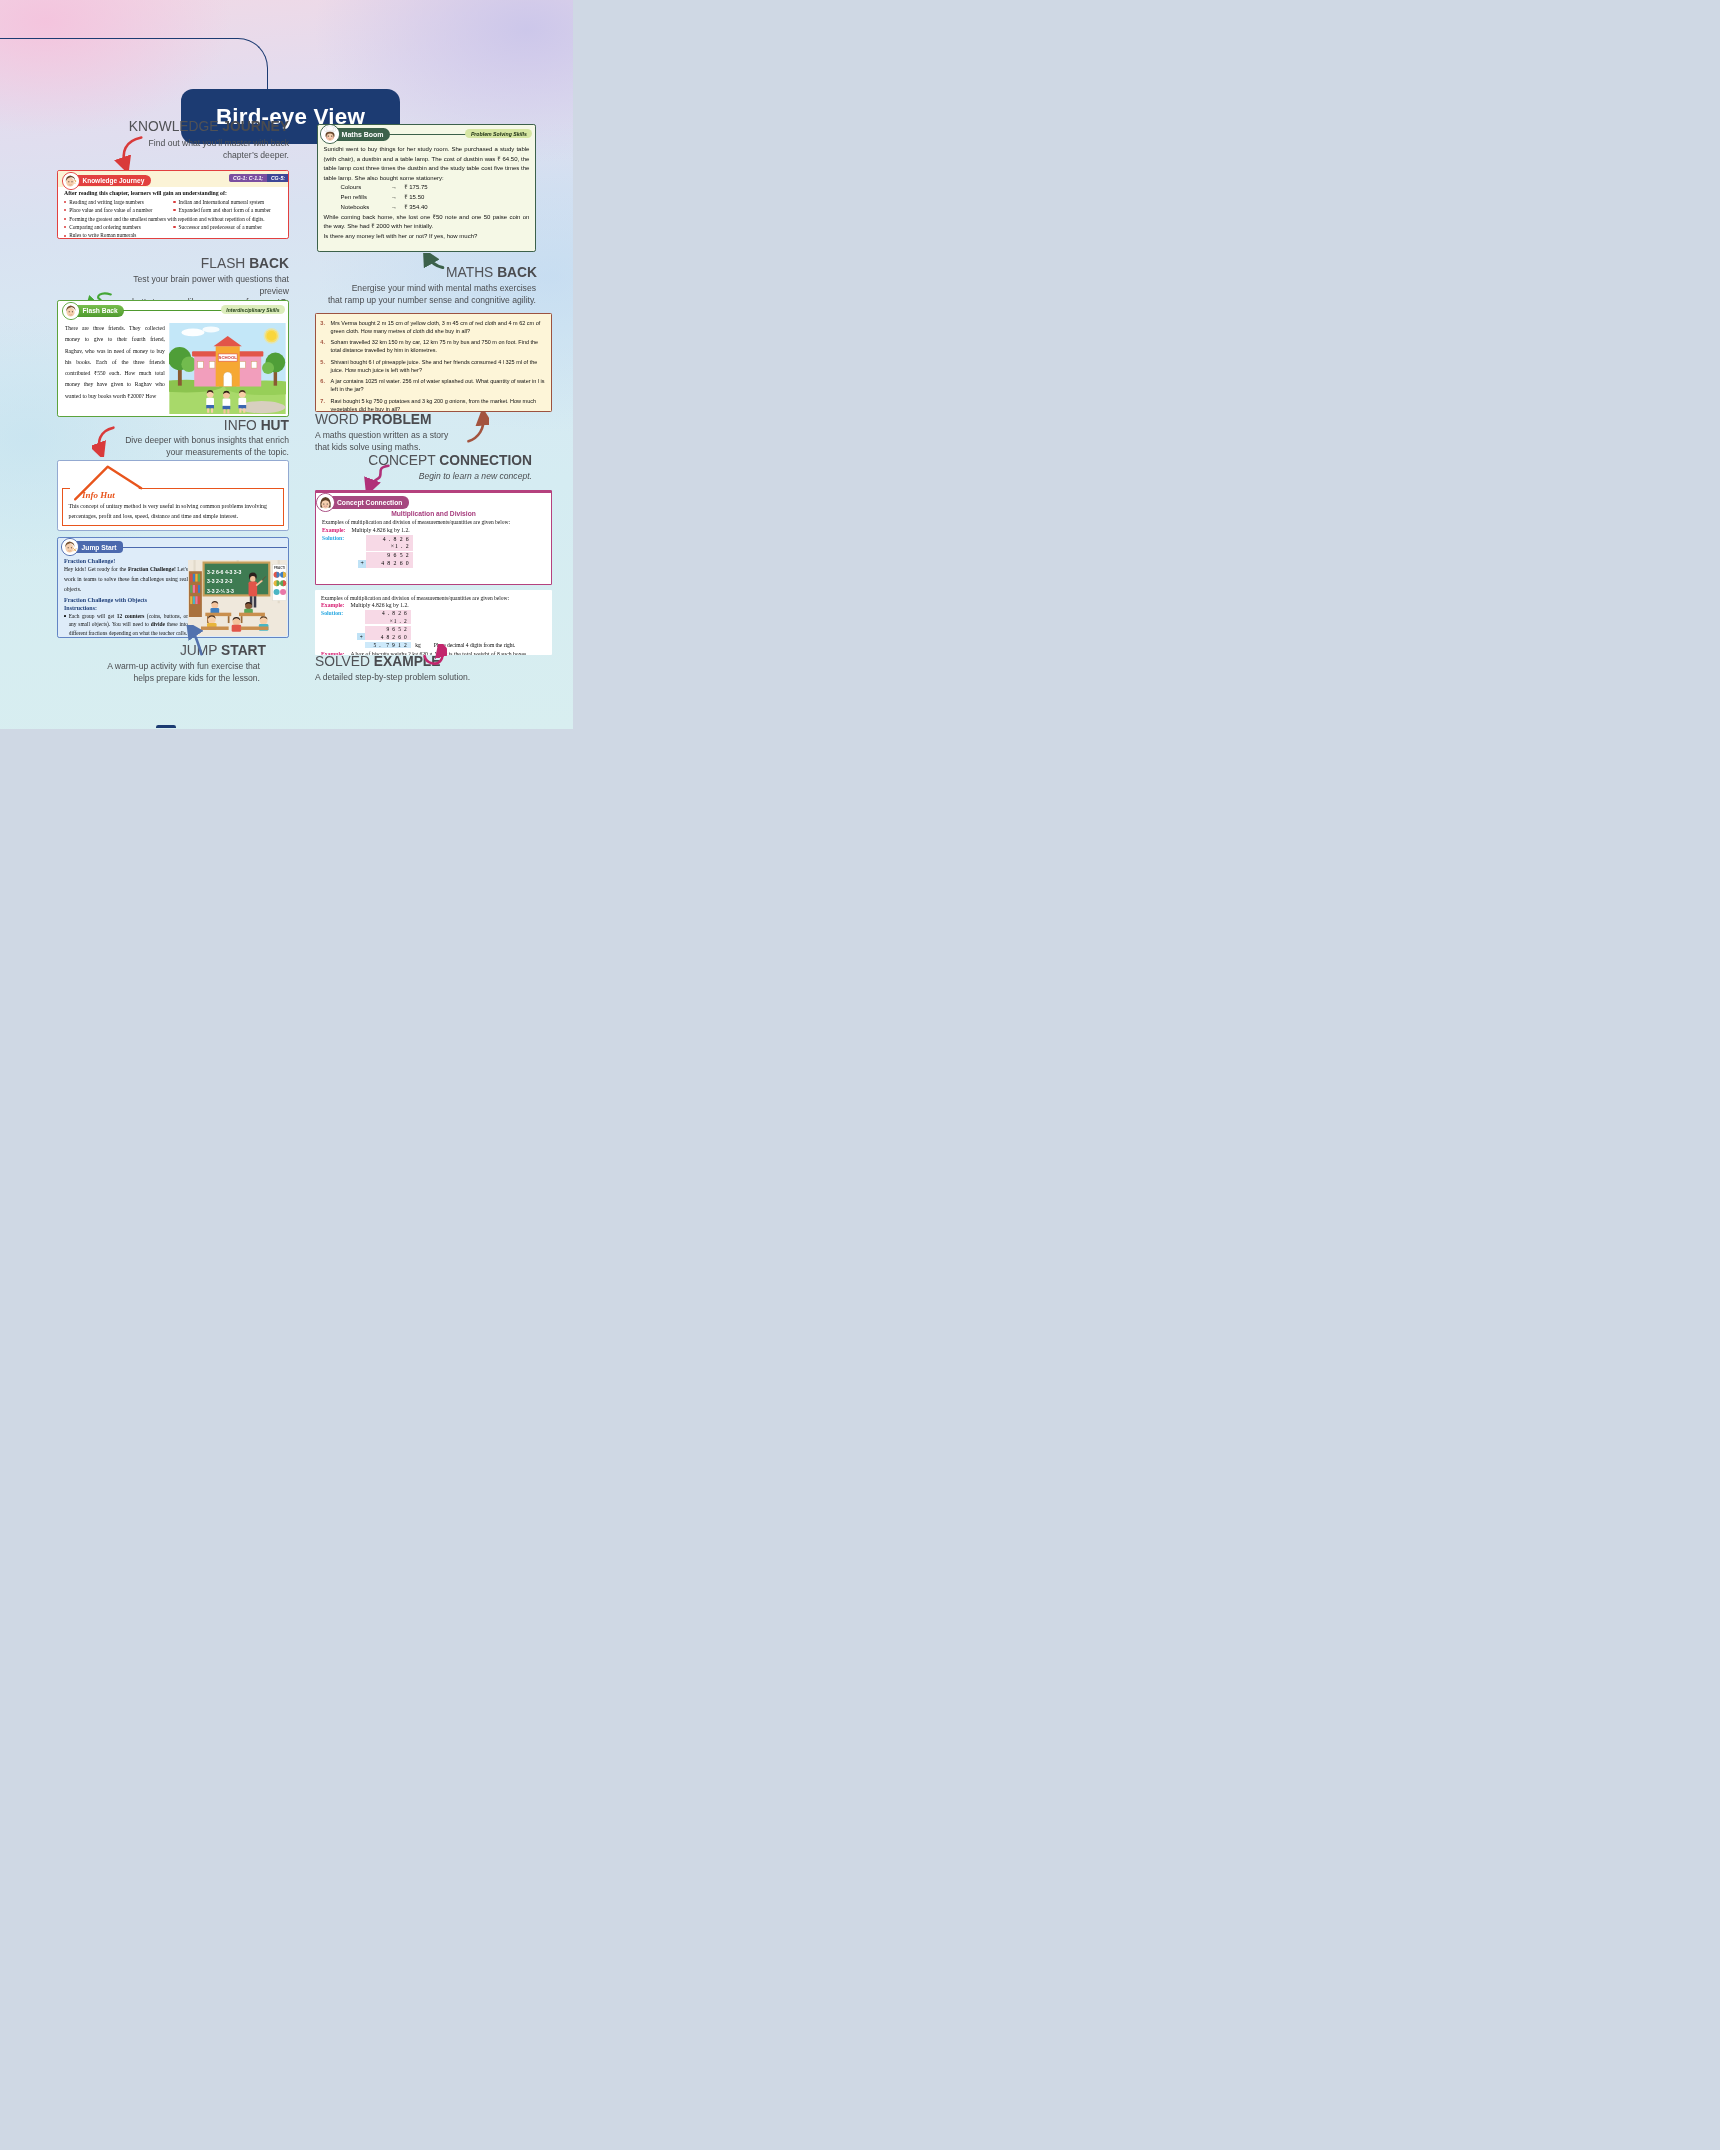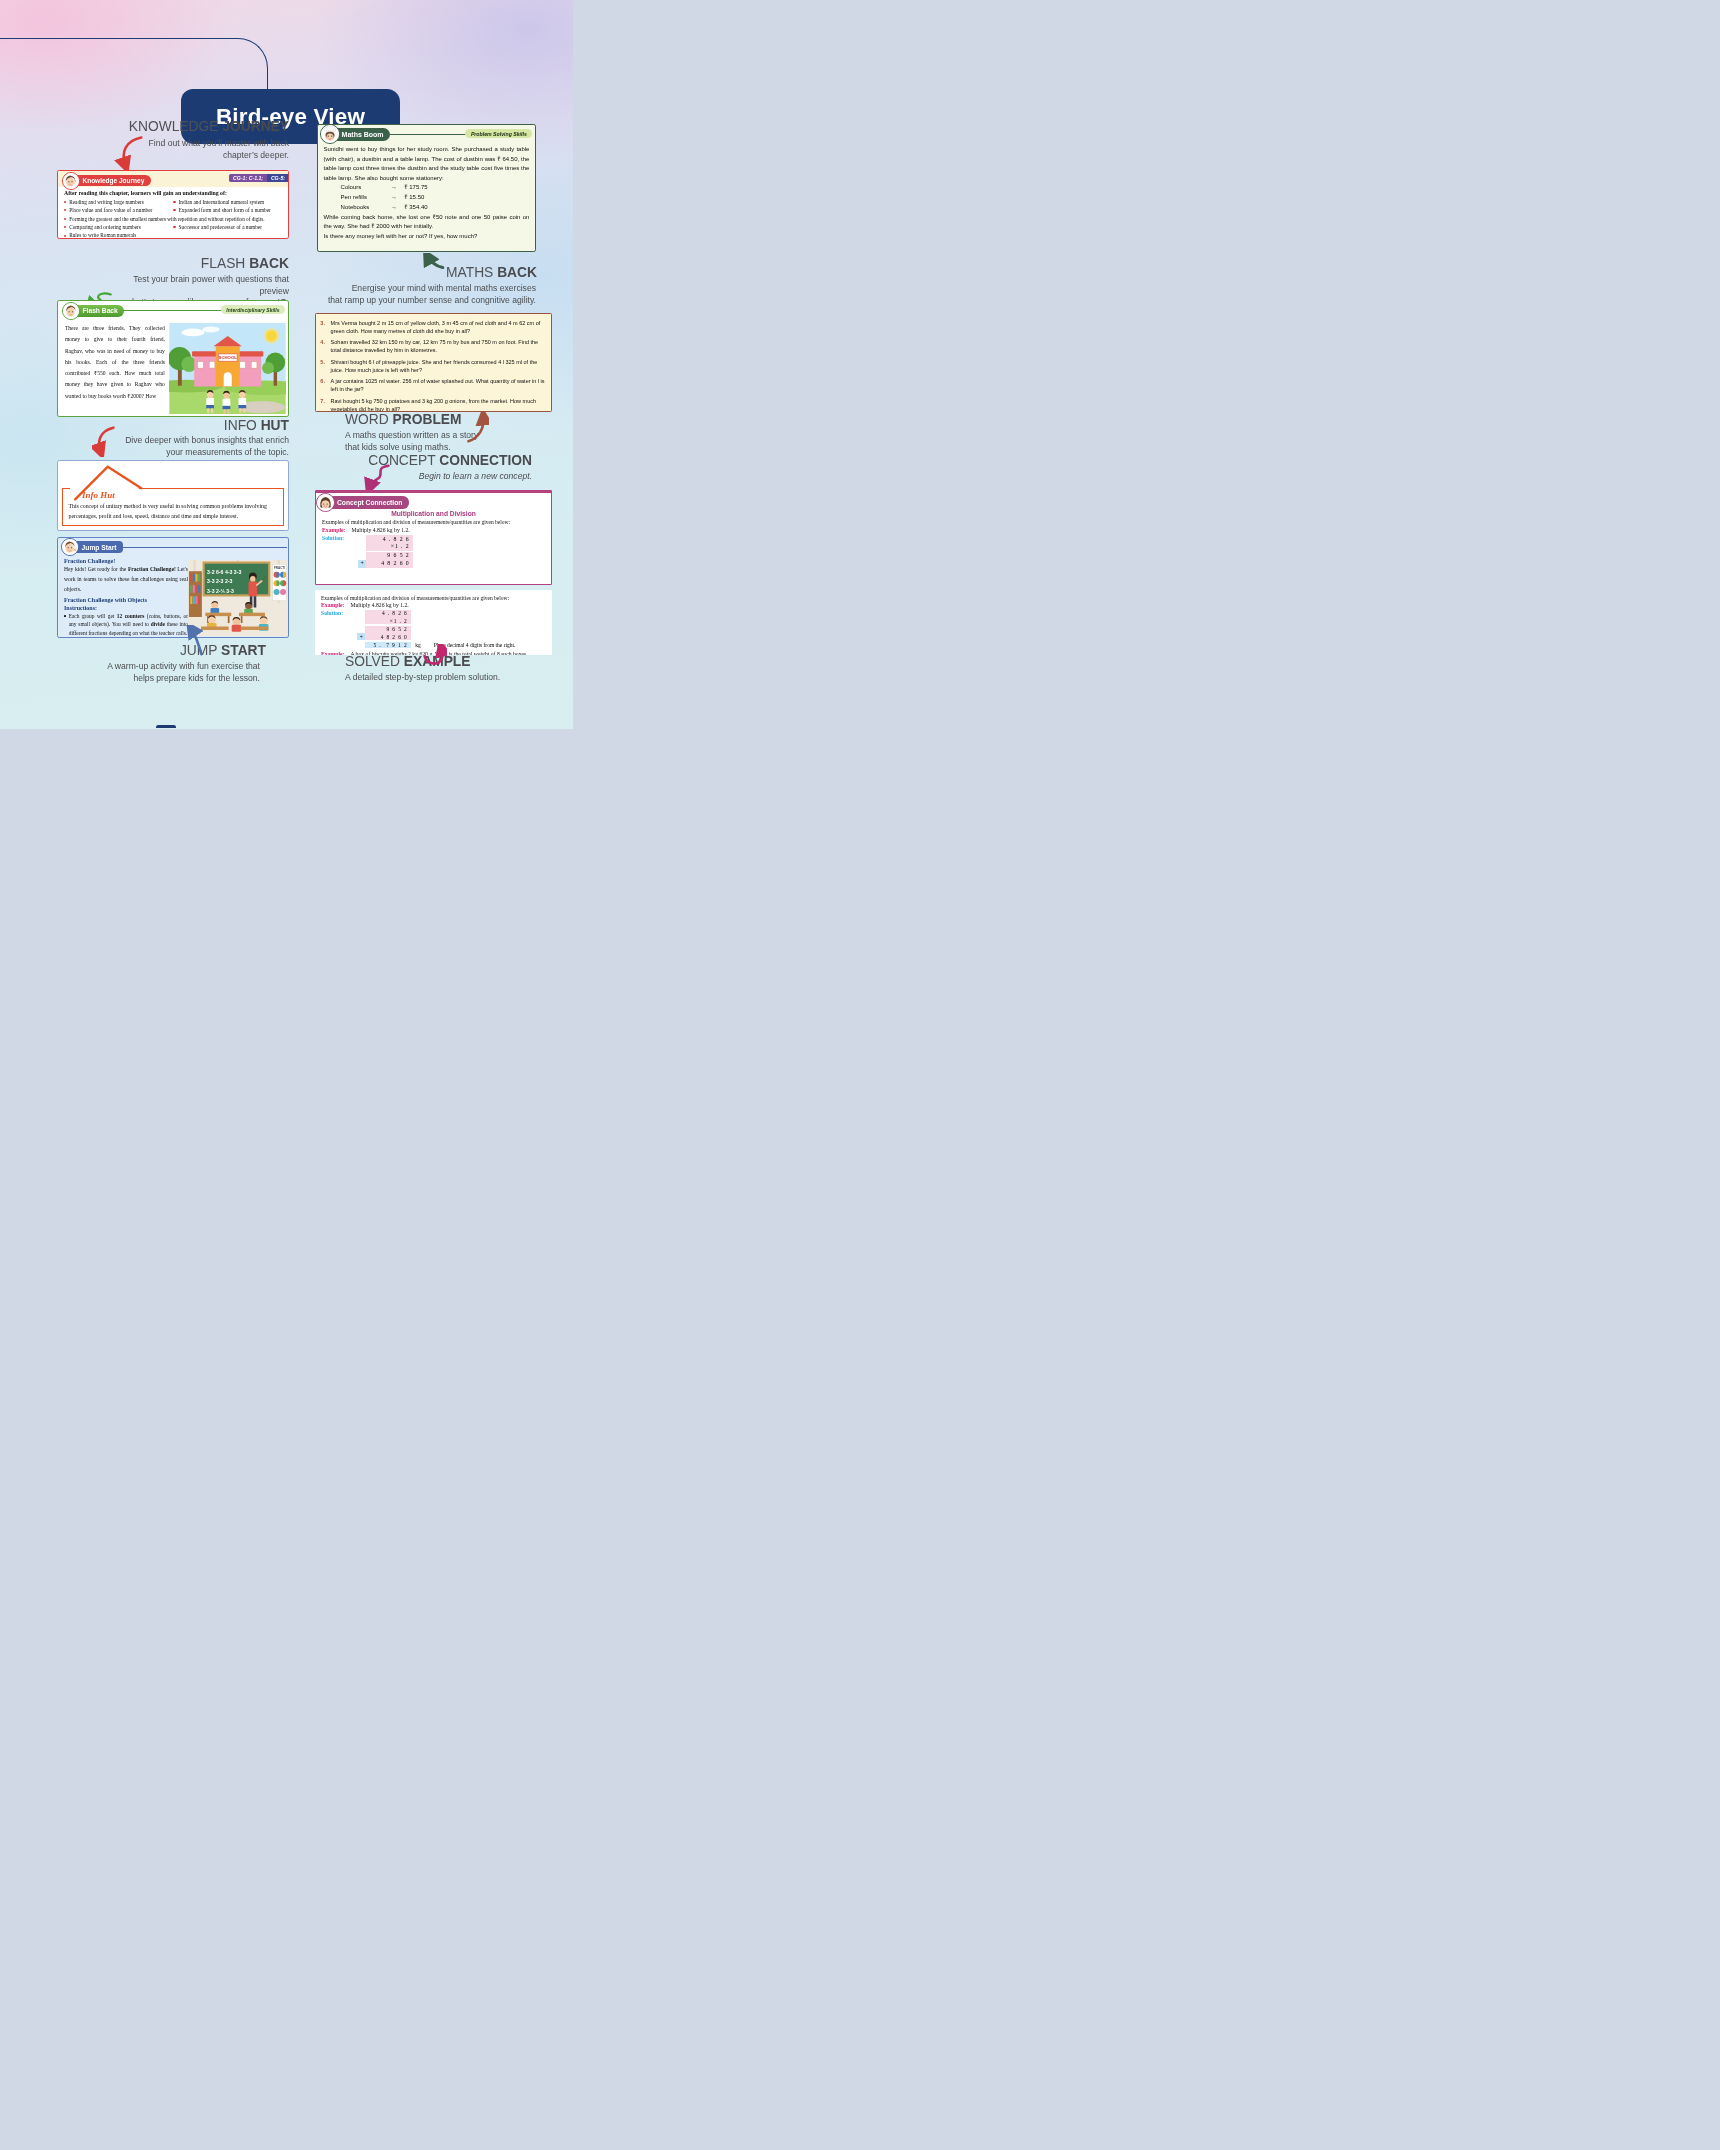--- a/index.html
+++ b/index.html
@@ -16,21 +16,21 @@
   .abs{position:absolute;}
   
   .corner-line{left:0;top:38px;width:267px;height:52px;border-top:1.7px solid #1c3b72;border-right:1.7px solid #1c3b72;border-top-right-radius:30px;}
   .title-box{left:181px;top:89px;width:219px;height:55px;background:#1c3b72;border-radius:12px 13px 20px 13px;display:flex;align-items:center;justify-content:center;color:#fff;font-size:22.4px;font-weight:bold;letter-spacing:0.2px;}
   
   .sec-head{font-size:13.8px;color:#515256;line-height:1.05;white-space:nowrap;}
   .sec-head .hl{font-weight:400;}
   .sec-head .hb{font-weight:700;color:#4a4b4f;}
   .sec-desc{font-size:8.6px;color:#4b4d50;line-height:1.34;}
   .ra{text-align:right;}
-  .la{text-align:left;margin-left:30px;}
+  .la{text-align:left;}
   
   .panel{position:absolute;box-sizing:border-box;background:#fff;overflow:hidden;border-radius:2.2px;}
   
   .pill{position:absolute;display:flex;align-items:center;color:#fff;font-weight:bold;border-radius:6px;padding:0 6.5px 0 13.3px;white-space:nowrap;}
   .avatar{position:absolute;border-radius:50%;background:#fff;overflow:hidden;box-sizing:border-box;}
   .avatar svg{width:100%;height:100%;display:block;}
   .skill-pill{position:absolute;font-style:italic;font-weight:bold;border-radius:5.2px;white-space:nowrap;}
   .hline{position:absolute;}
   
   .kj-box{left:57px;top:170px;width:232px;height:69px;border:1.3px solid #e2403f;padding:19px 5.2px 0 6px;}

